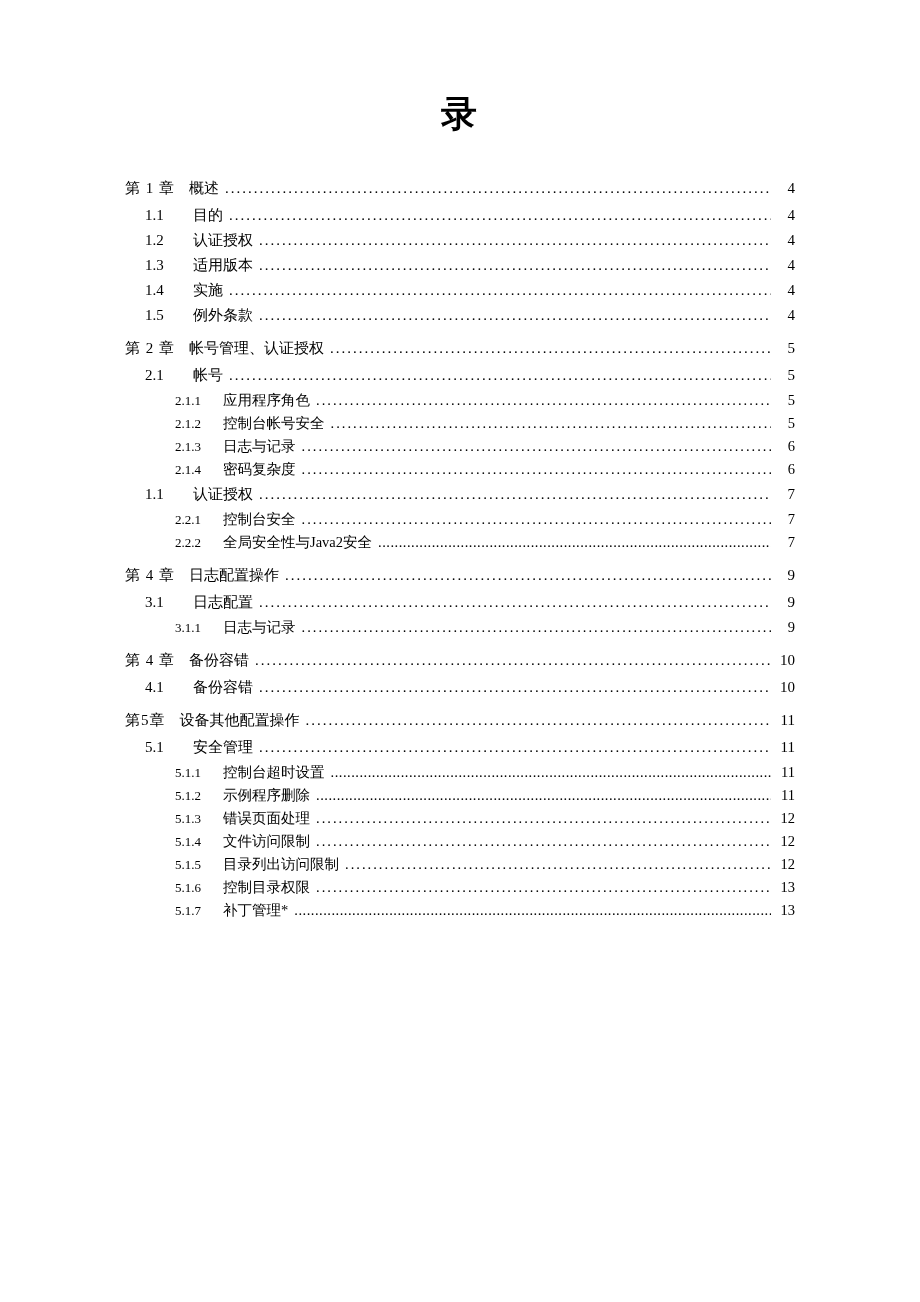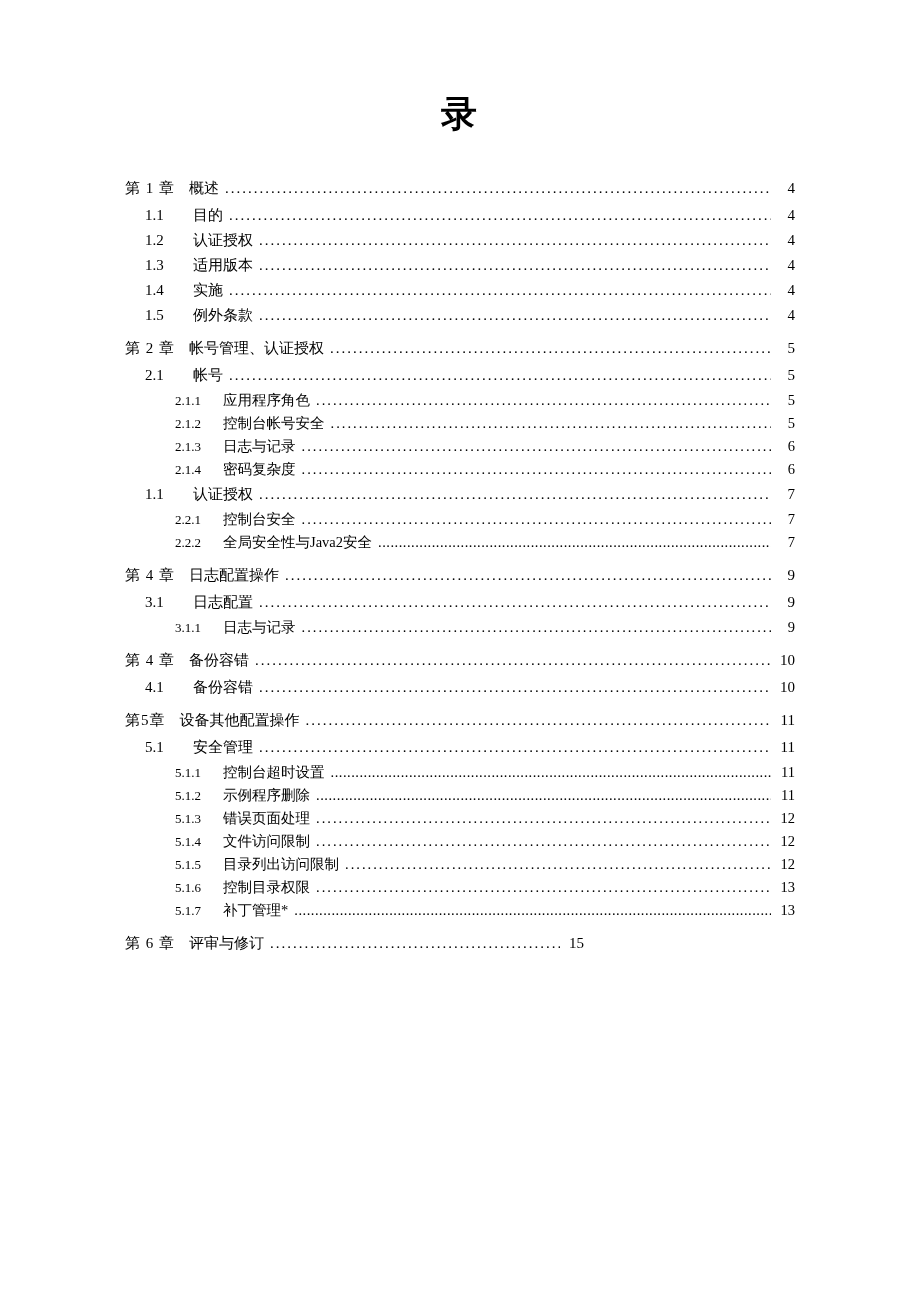--- a/index.html
+++ b/index.html
@@ -239,19 +239,13 @@
       <span class="toc-title">控制目录权限</span>
       <span class="toc-leader"></span>
       <span class="toc-page">13</span>
     </div>
     <div class="toc-line level-subsection">
       <span class="toc-num">5.1.7</span>
       <span class="toc-title">补丁管理*</span>
       <span class="toc-leader tight"></span>
       <span class="toc-page">13</span>
     </div>
-    <div class="toc-line level-chapter short-line">
-      <span class="toc-num">第 6 章</span>
-      <span class="toc-title">评审与修订</span>
-      <span class="toc-leader"></span>
-      <span class="toc-page">15</span>
-    </div>
   </div>
 
 </body></html>

